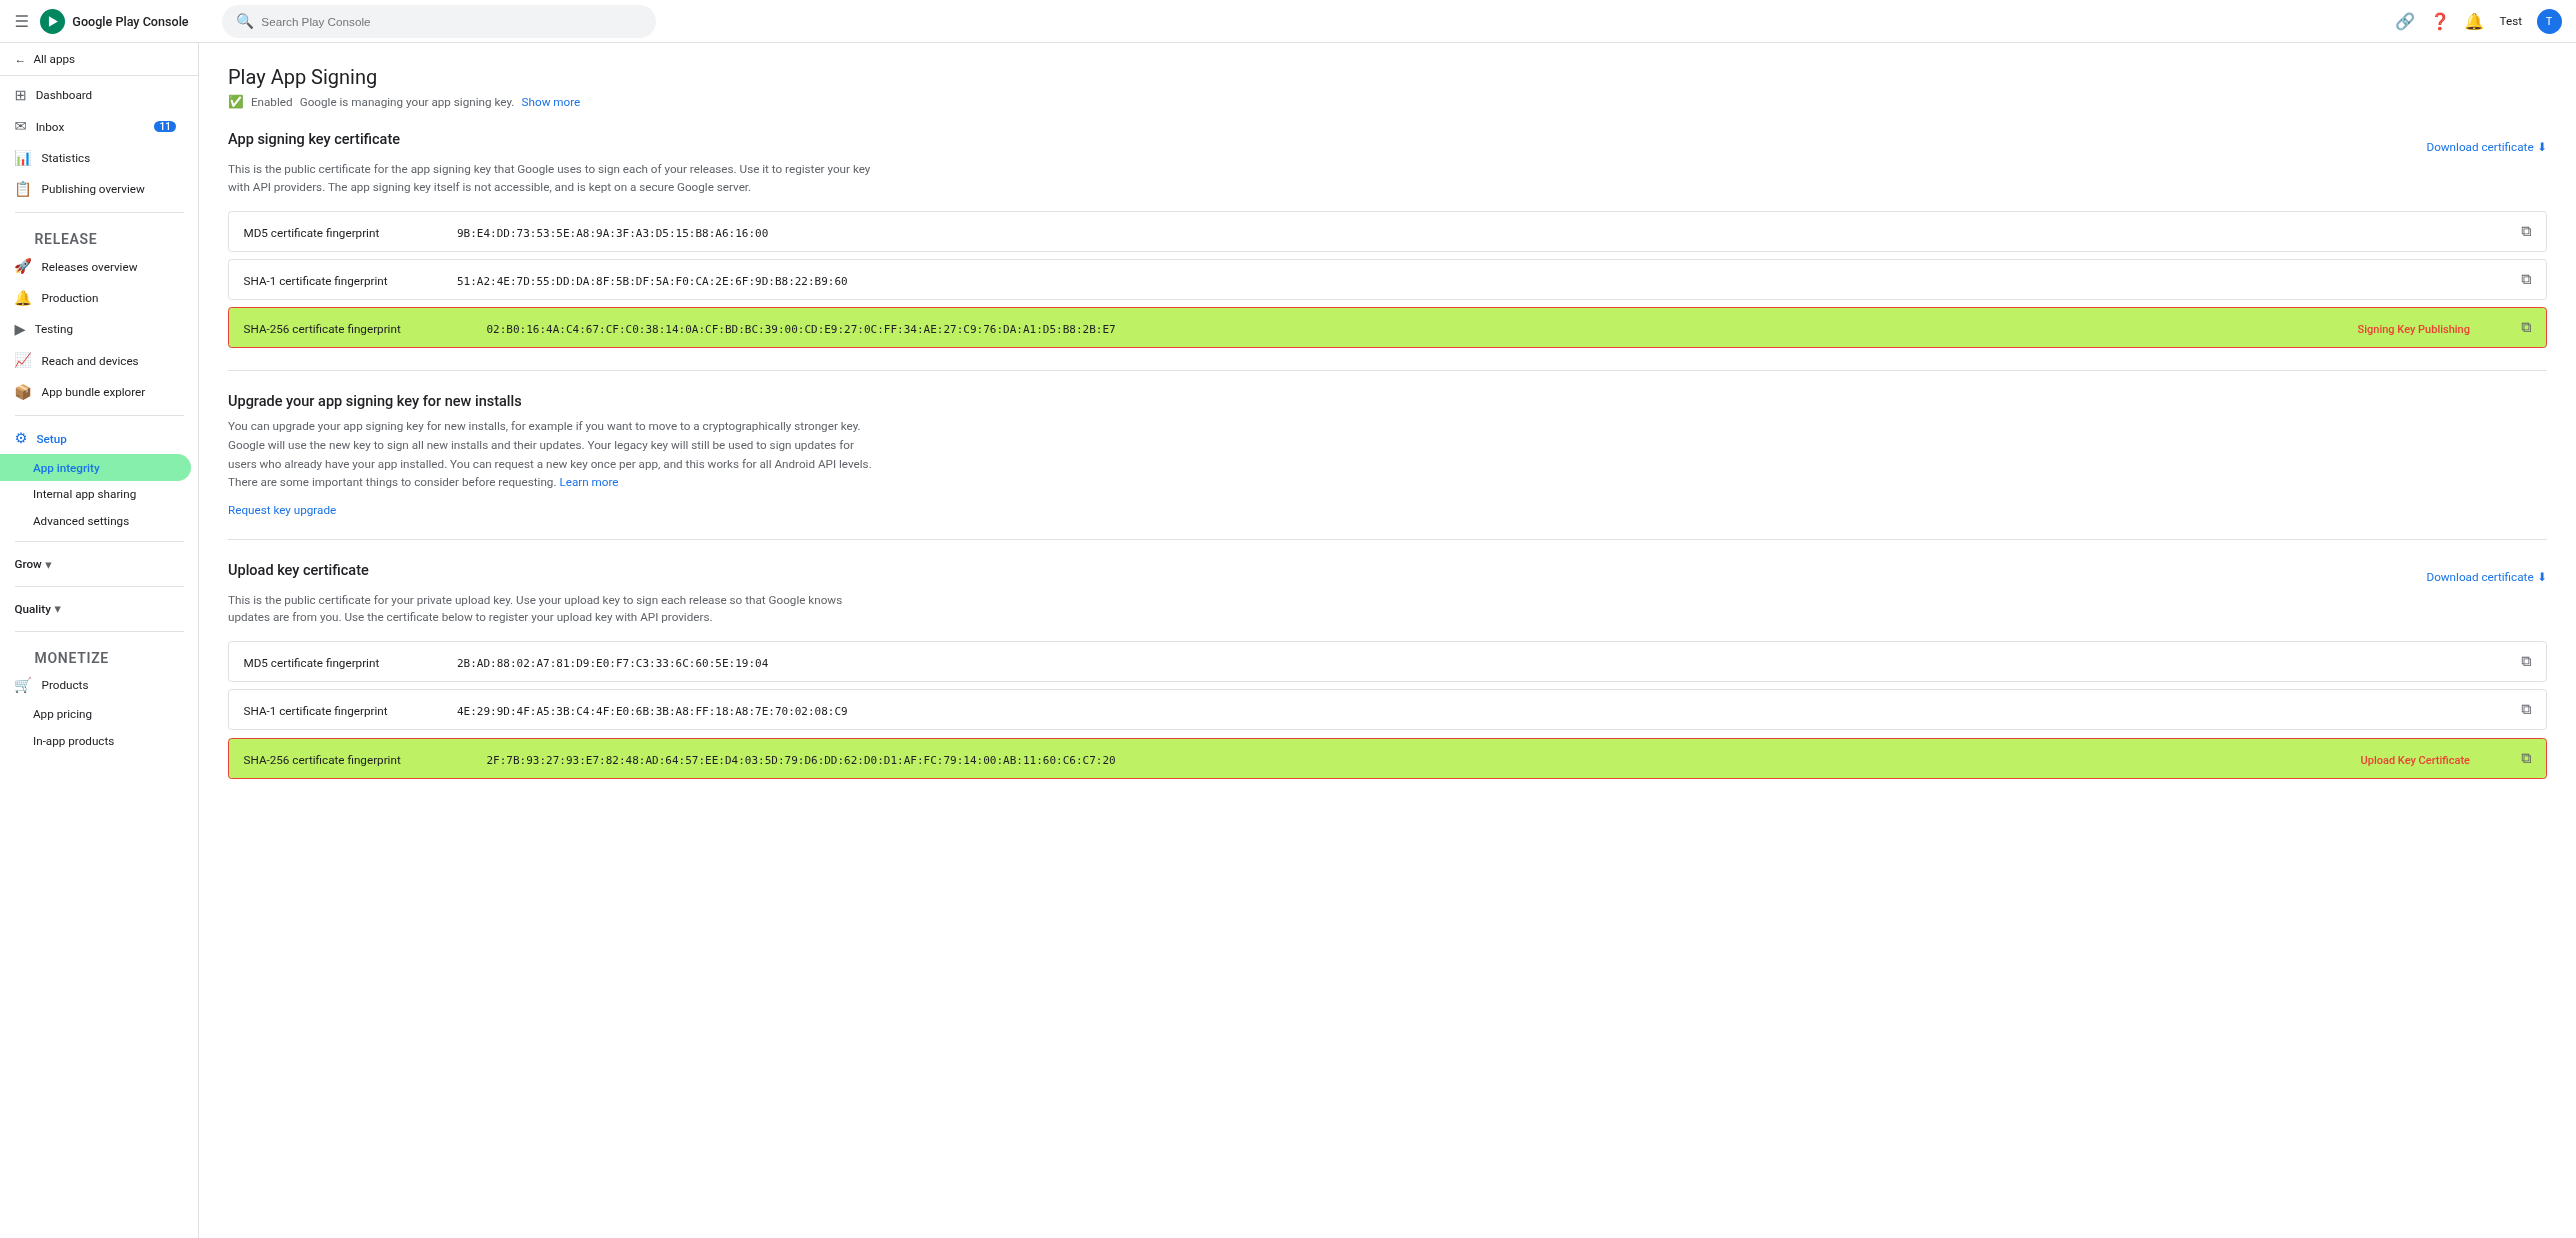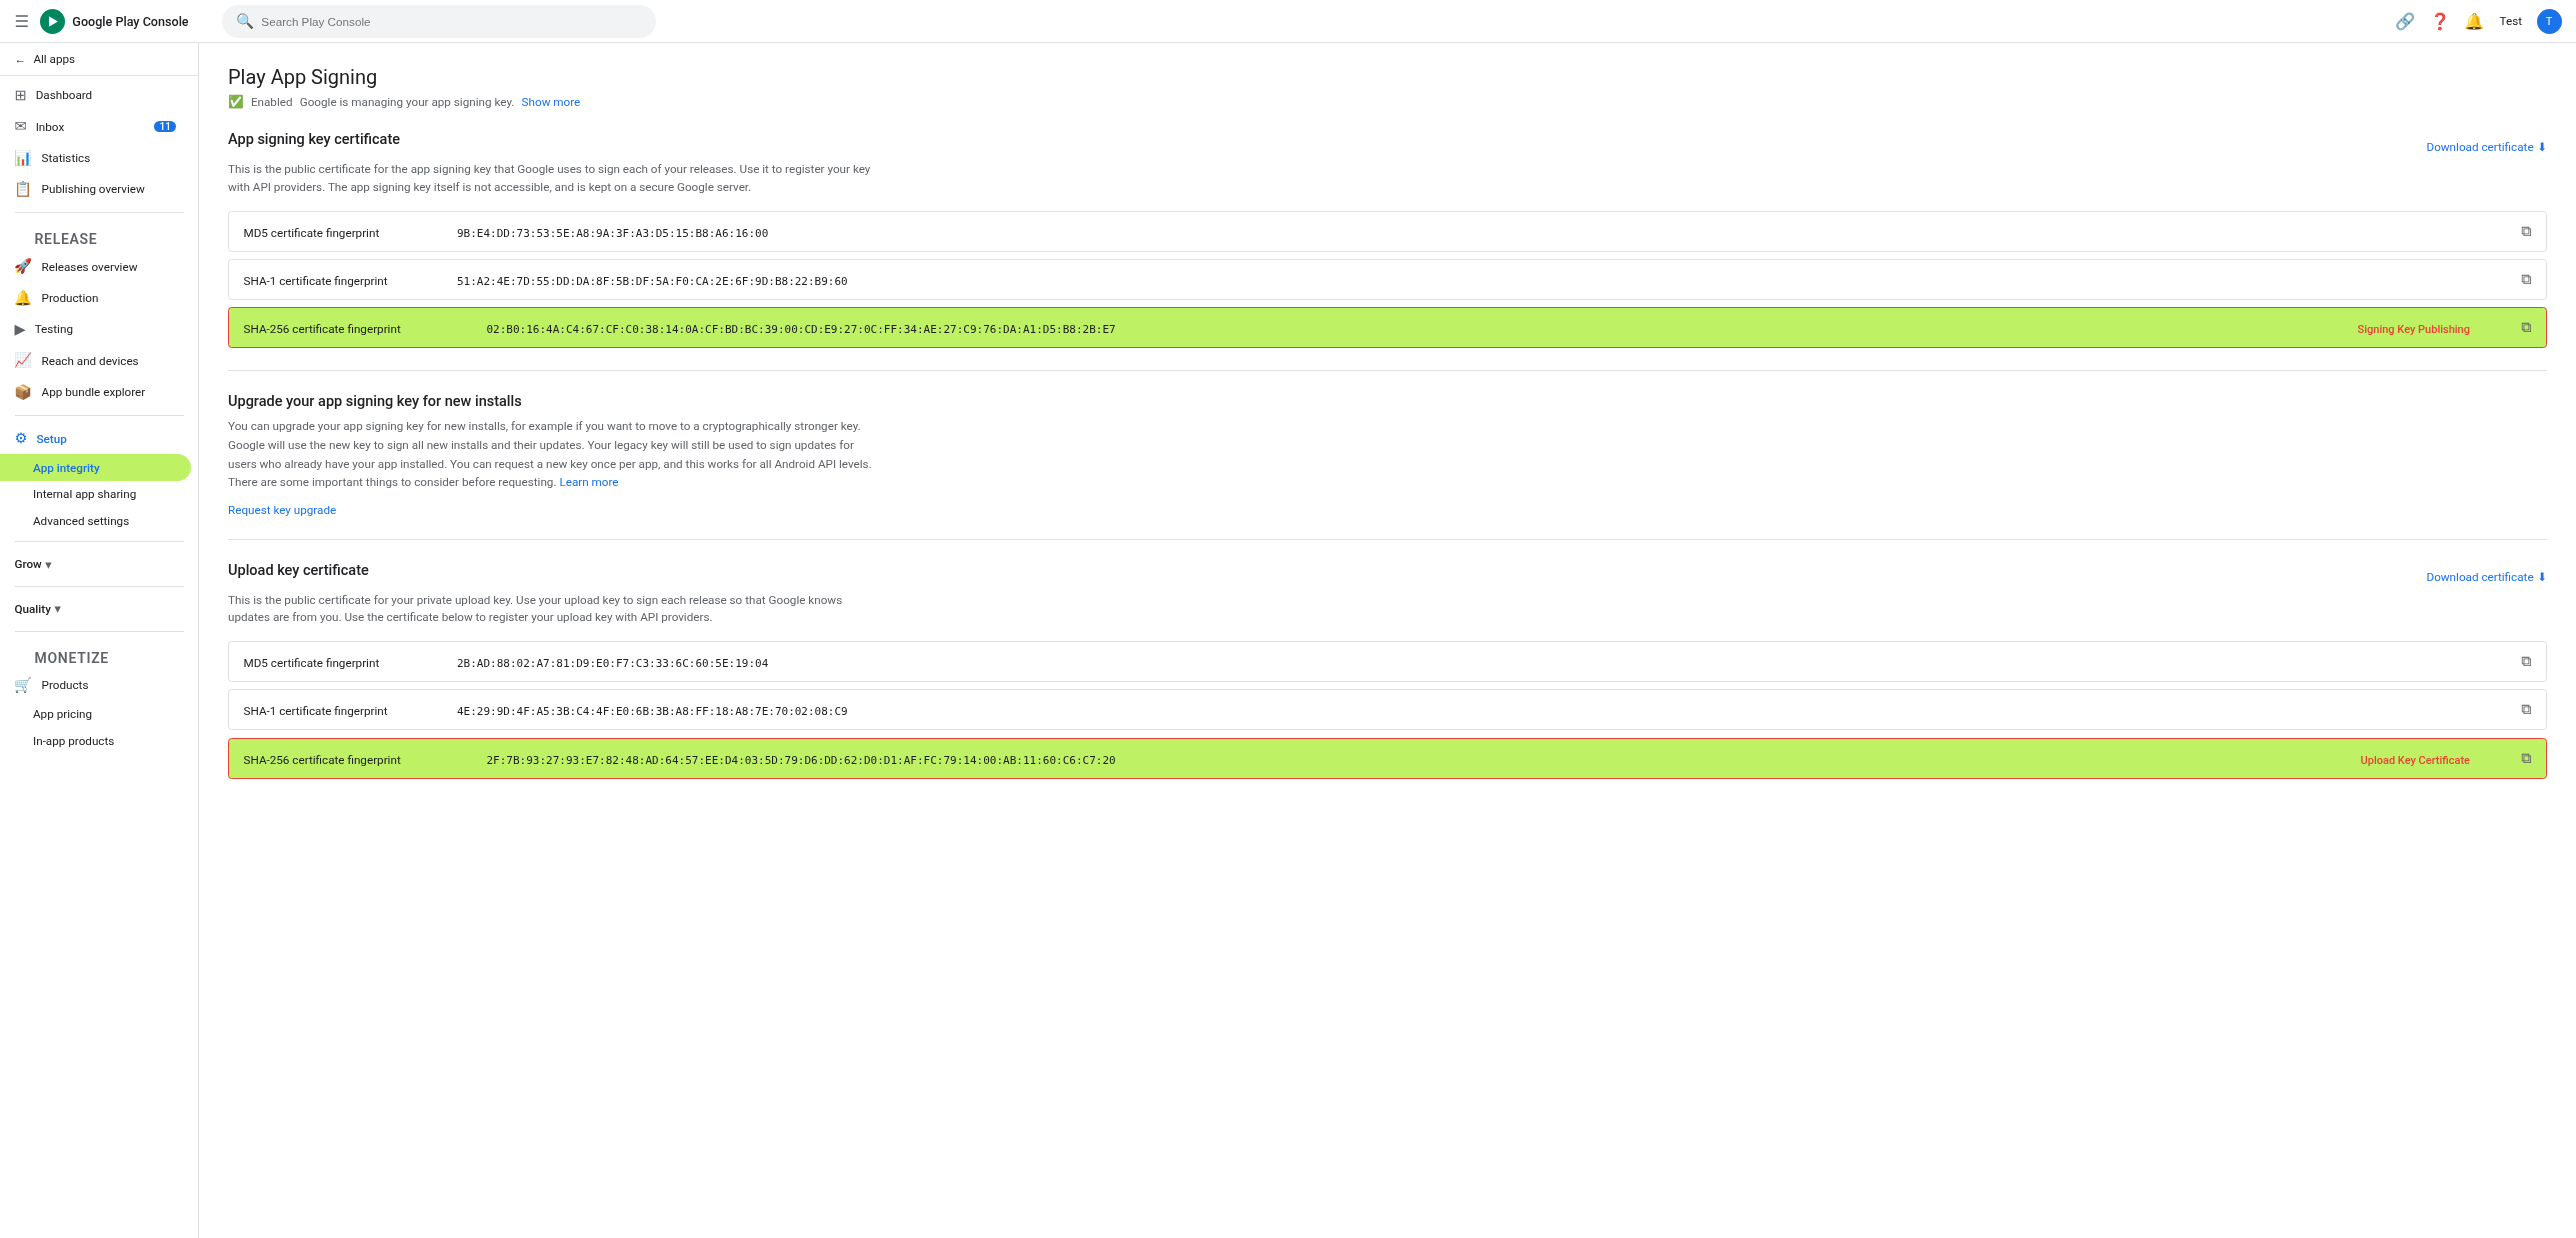--- a/index.html
+++ b/index.html
@@ -53,21 +53,21 @@
     }
     .all-apps-btn {
       display: flex; align-items: center; gap: 7.2px; padding: 9px 14.5px;
       cursor: pointer; font-size: 11.7px; color: #202124; border-bottom: 0.9px solid #e0e0e0;
       margin-bottom: 3.6px;
     }
     .sub-item {
       display: flex; align-items: center; padding: 6.3px 14.5px 6.3px 33px; cursor: pointer;
       border-radius: 0 22px 22px 0; margin-right: 7.2px; font-size: 11.7px; color: #202124;
     }
-    .sub-item.active { background: #bef264; color: #1a73e8; font-weight: 500; align-items: center; }
+    .sub-item.active { background: #86efac; color: #1a73e8; font-weight: 500; align-items: center; }
     .sidebar-parent-item {
       display: flex; align-items: center; padding: 7.2px 14.5px; cursor: pointer;
       border-radius: 0 22px 22px 0; margin-right: 7.2px; gap: 9px; color: #202124;
       font-size: 11.7px; font-weight: 500;
     }
     .sidebar-parent-item.active { color: #1a73e8; }
     .sidebar-parent-item .item-icon { font-size: 14.5px; color: #1a73e8; flex-shrink: 0; }
     .divider { height: 0.9px; background: #e0e0e0; margin: 7.2px 14.5px; }
     .collapsible-section {
       display: flex; align-items: center; padding: 7.2px 14.5px; cursor: pointer;

